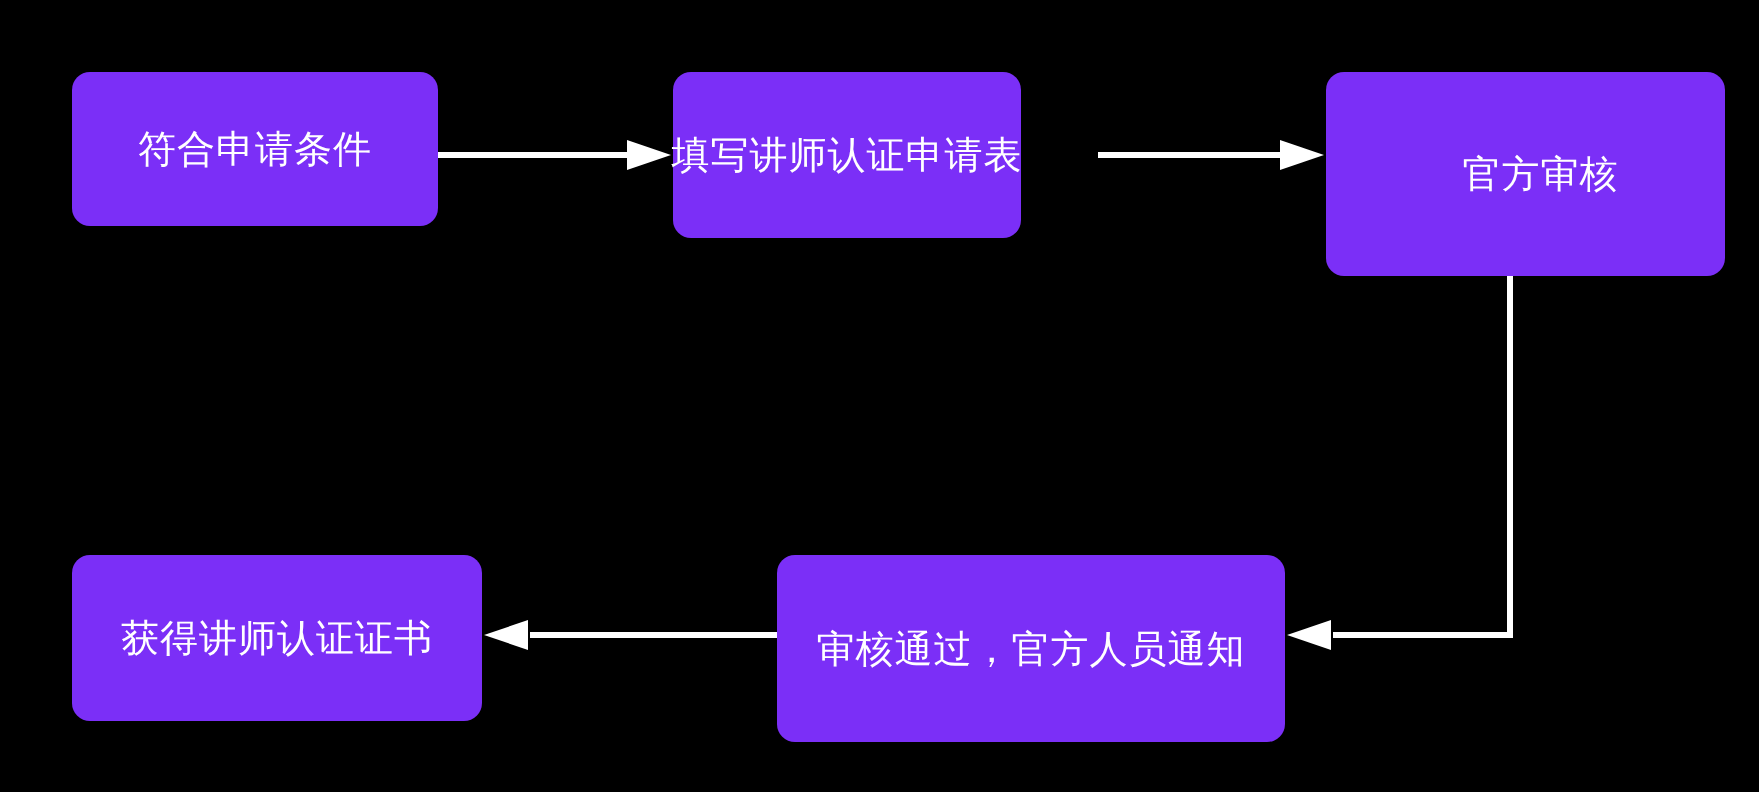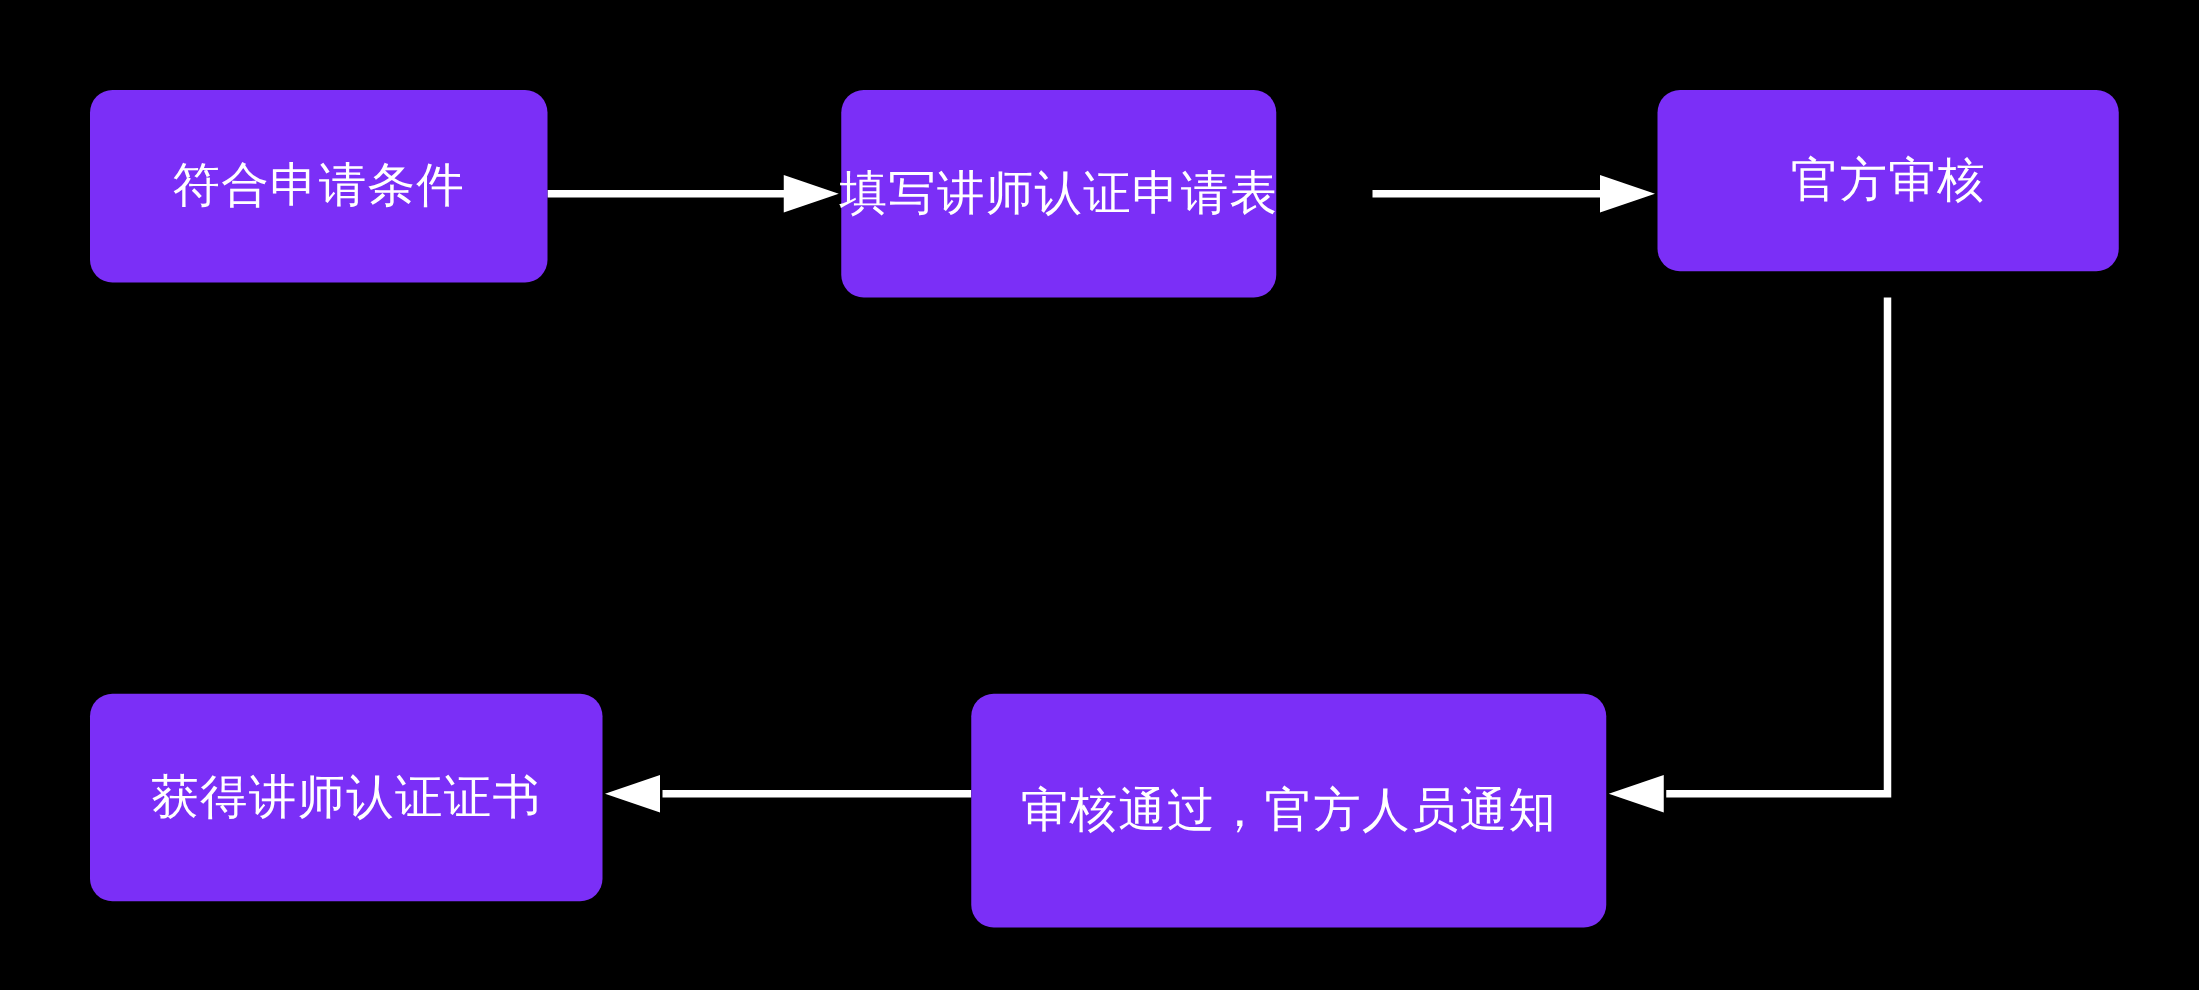--- a/index.html
+++ b/index.html
@@ -33,21 +33,21 @@
     font-size: 38px;
     line-height: 1;
     letter-spacing: 1px;
     white-space: nowrap;
   }
   .node span {
     display: block;
   }
   #node-step1 { left: 72px;   top: 72px;  width: 366px; height: 154px; text-align: right; }
   #node-step2 { left: 673px;  top: 72px;  width: 348px; height: 166px; }
-  #node-step3 { left: 1326px; top: 72px;  width: 369px; height: 145px; }
+  #node-step3 { left: 1326px; top: 72px;  width: 369px; height: 204px; padding-left: 30px; }
   #node-step5 { left: 777px;  top: 555px; width: 508px; height: 187px; }
   #node-step4 { left: 72px;   top: 555px; width: 410px; height: 166px; }
   .arrow-line {
     stroke: #ffffff;
     stroke-width: 6;
     fill: none;
   }
   .arrow-head {
     fill: #ffffff;
     stroke: none;

